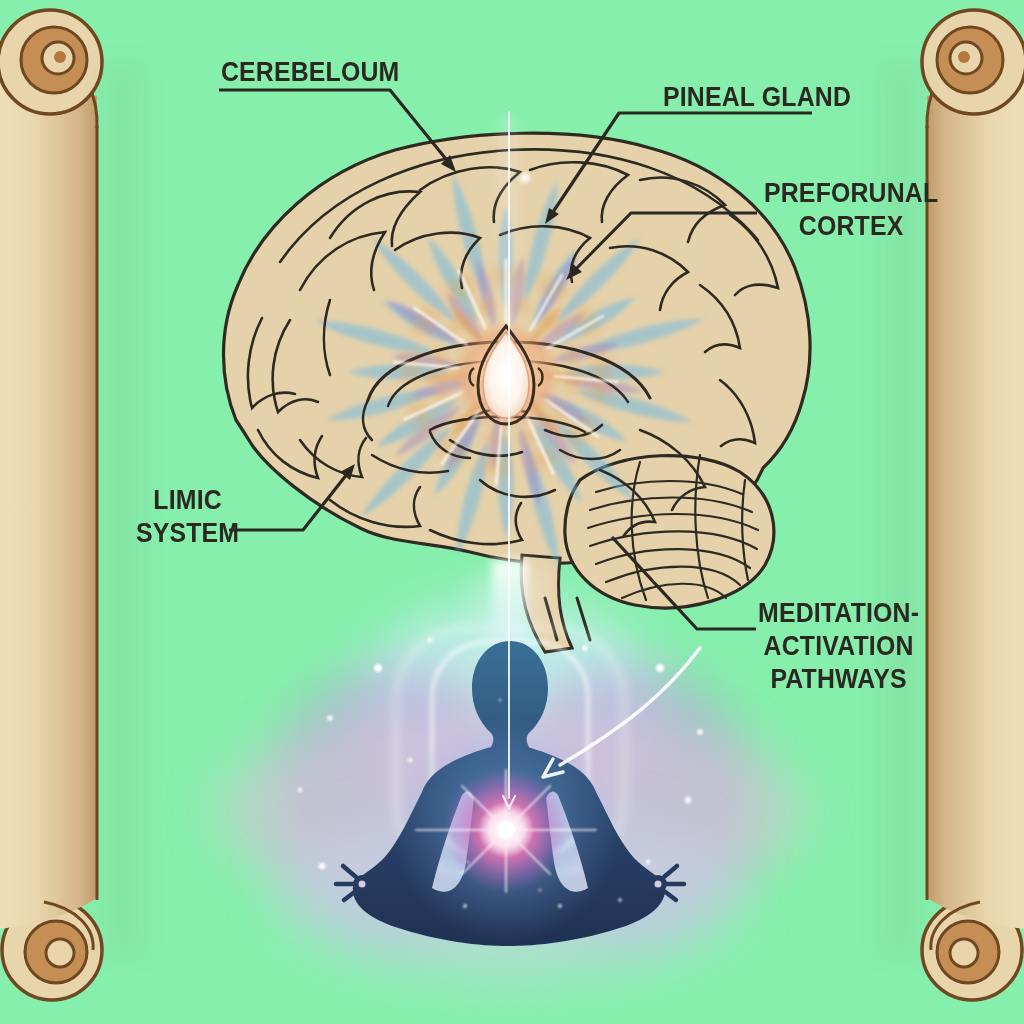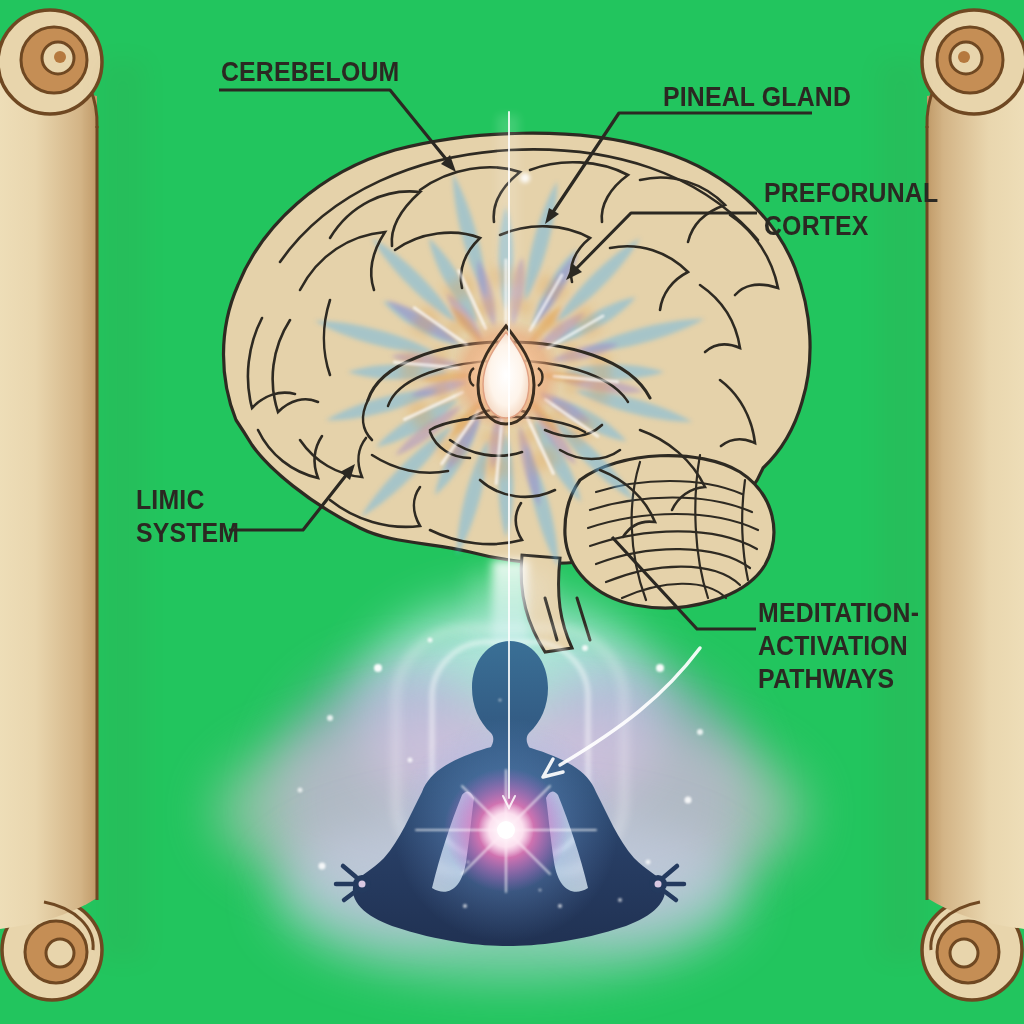--- a/index.html
+++ b/index.html
@@ -1,19 +1,20 @@
 <!DOCTYPE html>
 <html><head>
 <meta charset="utf-8">
 <style>
   html,body{margin:0;padding:0;background:#d8cdb4;}
   .stage{
     position:relative;width:1024px;height:1024px;overflow:hidden;
-    background:#22c55e;
+    background:#86efac;
     font-family:"Liberation Sans",sans-serif;
+    text-align:center;
   }
   .layer{position:absolute;left:0;top:0;width:1024px;height:1024px;}
   .label{
     position:absolute;
     font-weight:bold;
     color:#2b2822;
     font-size:27px;
     line-height:33px;
     letter-spacing:.2px;
     white-space:nowrap;

